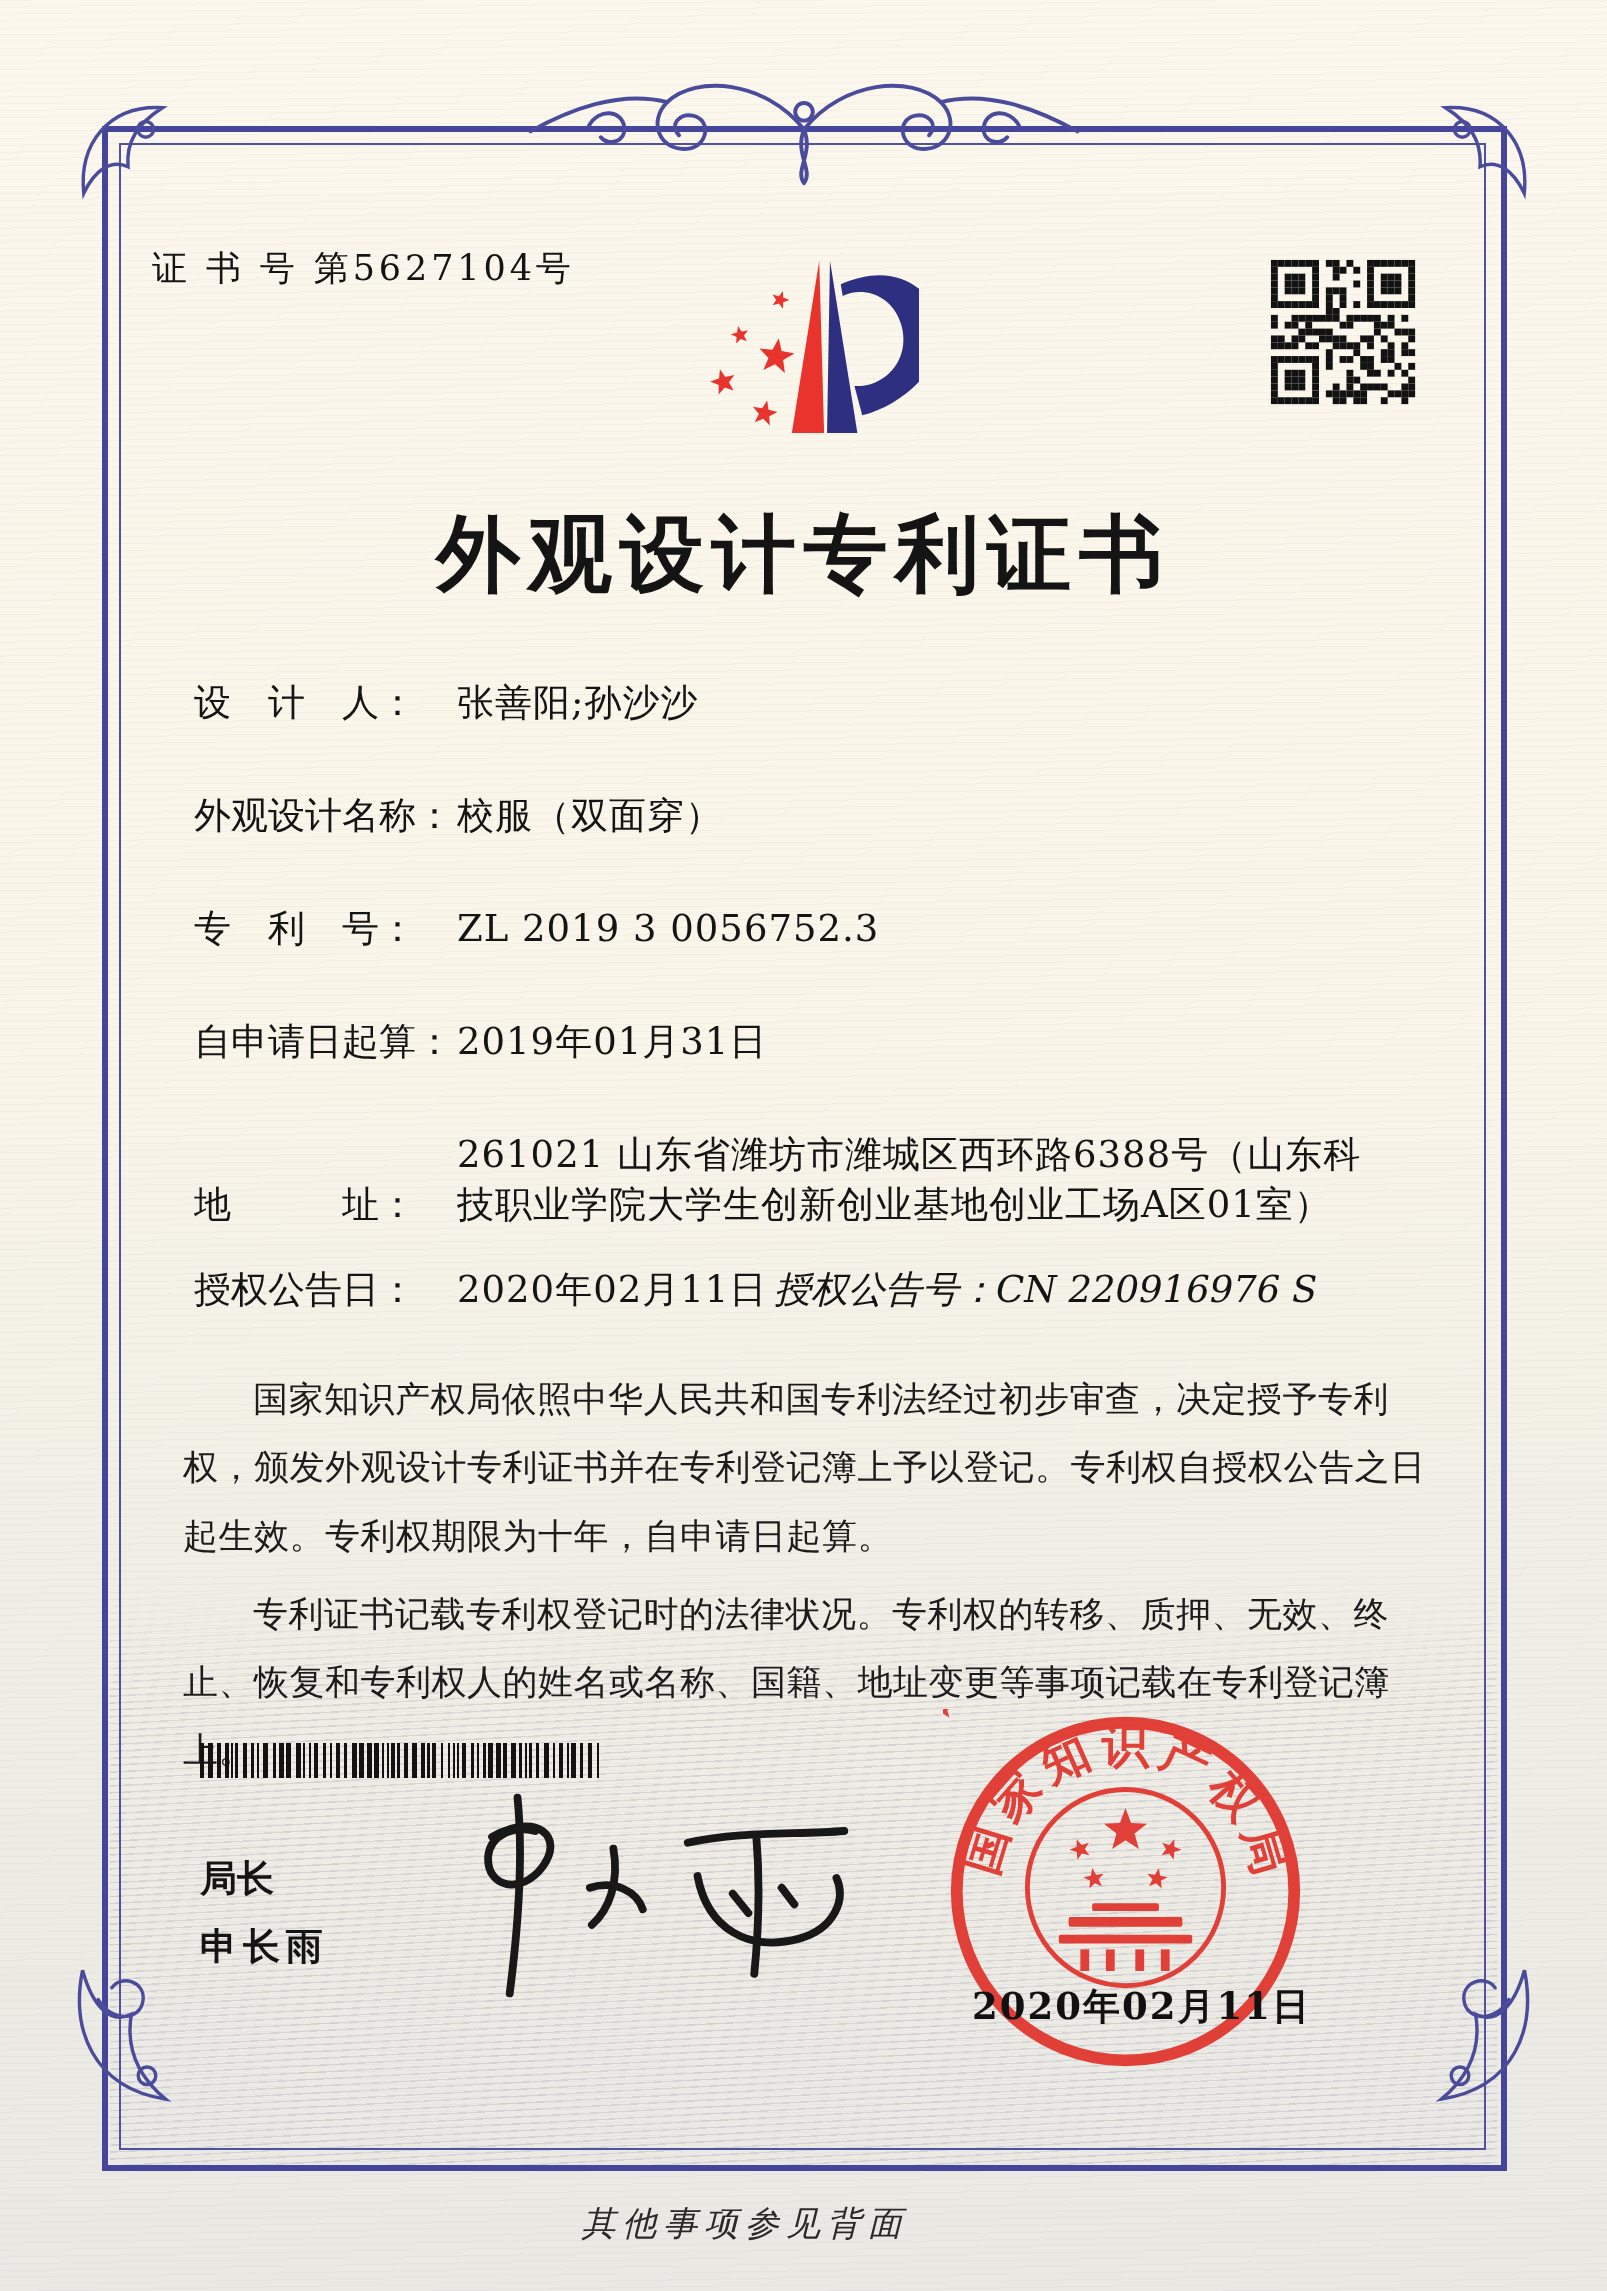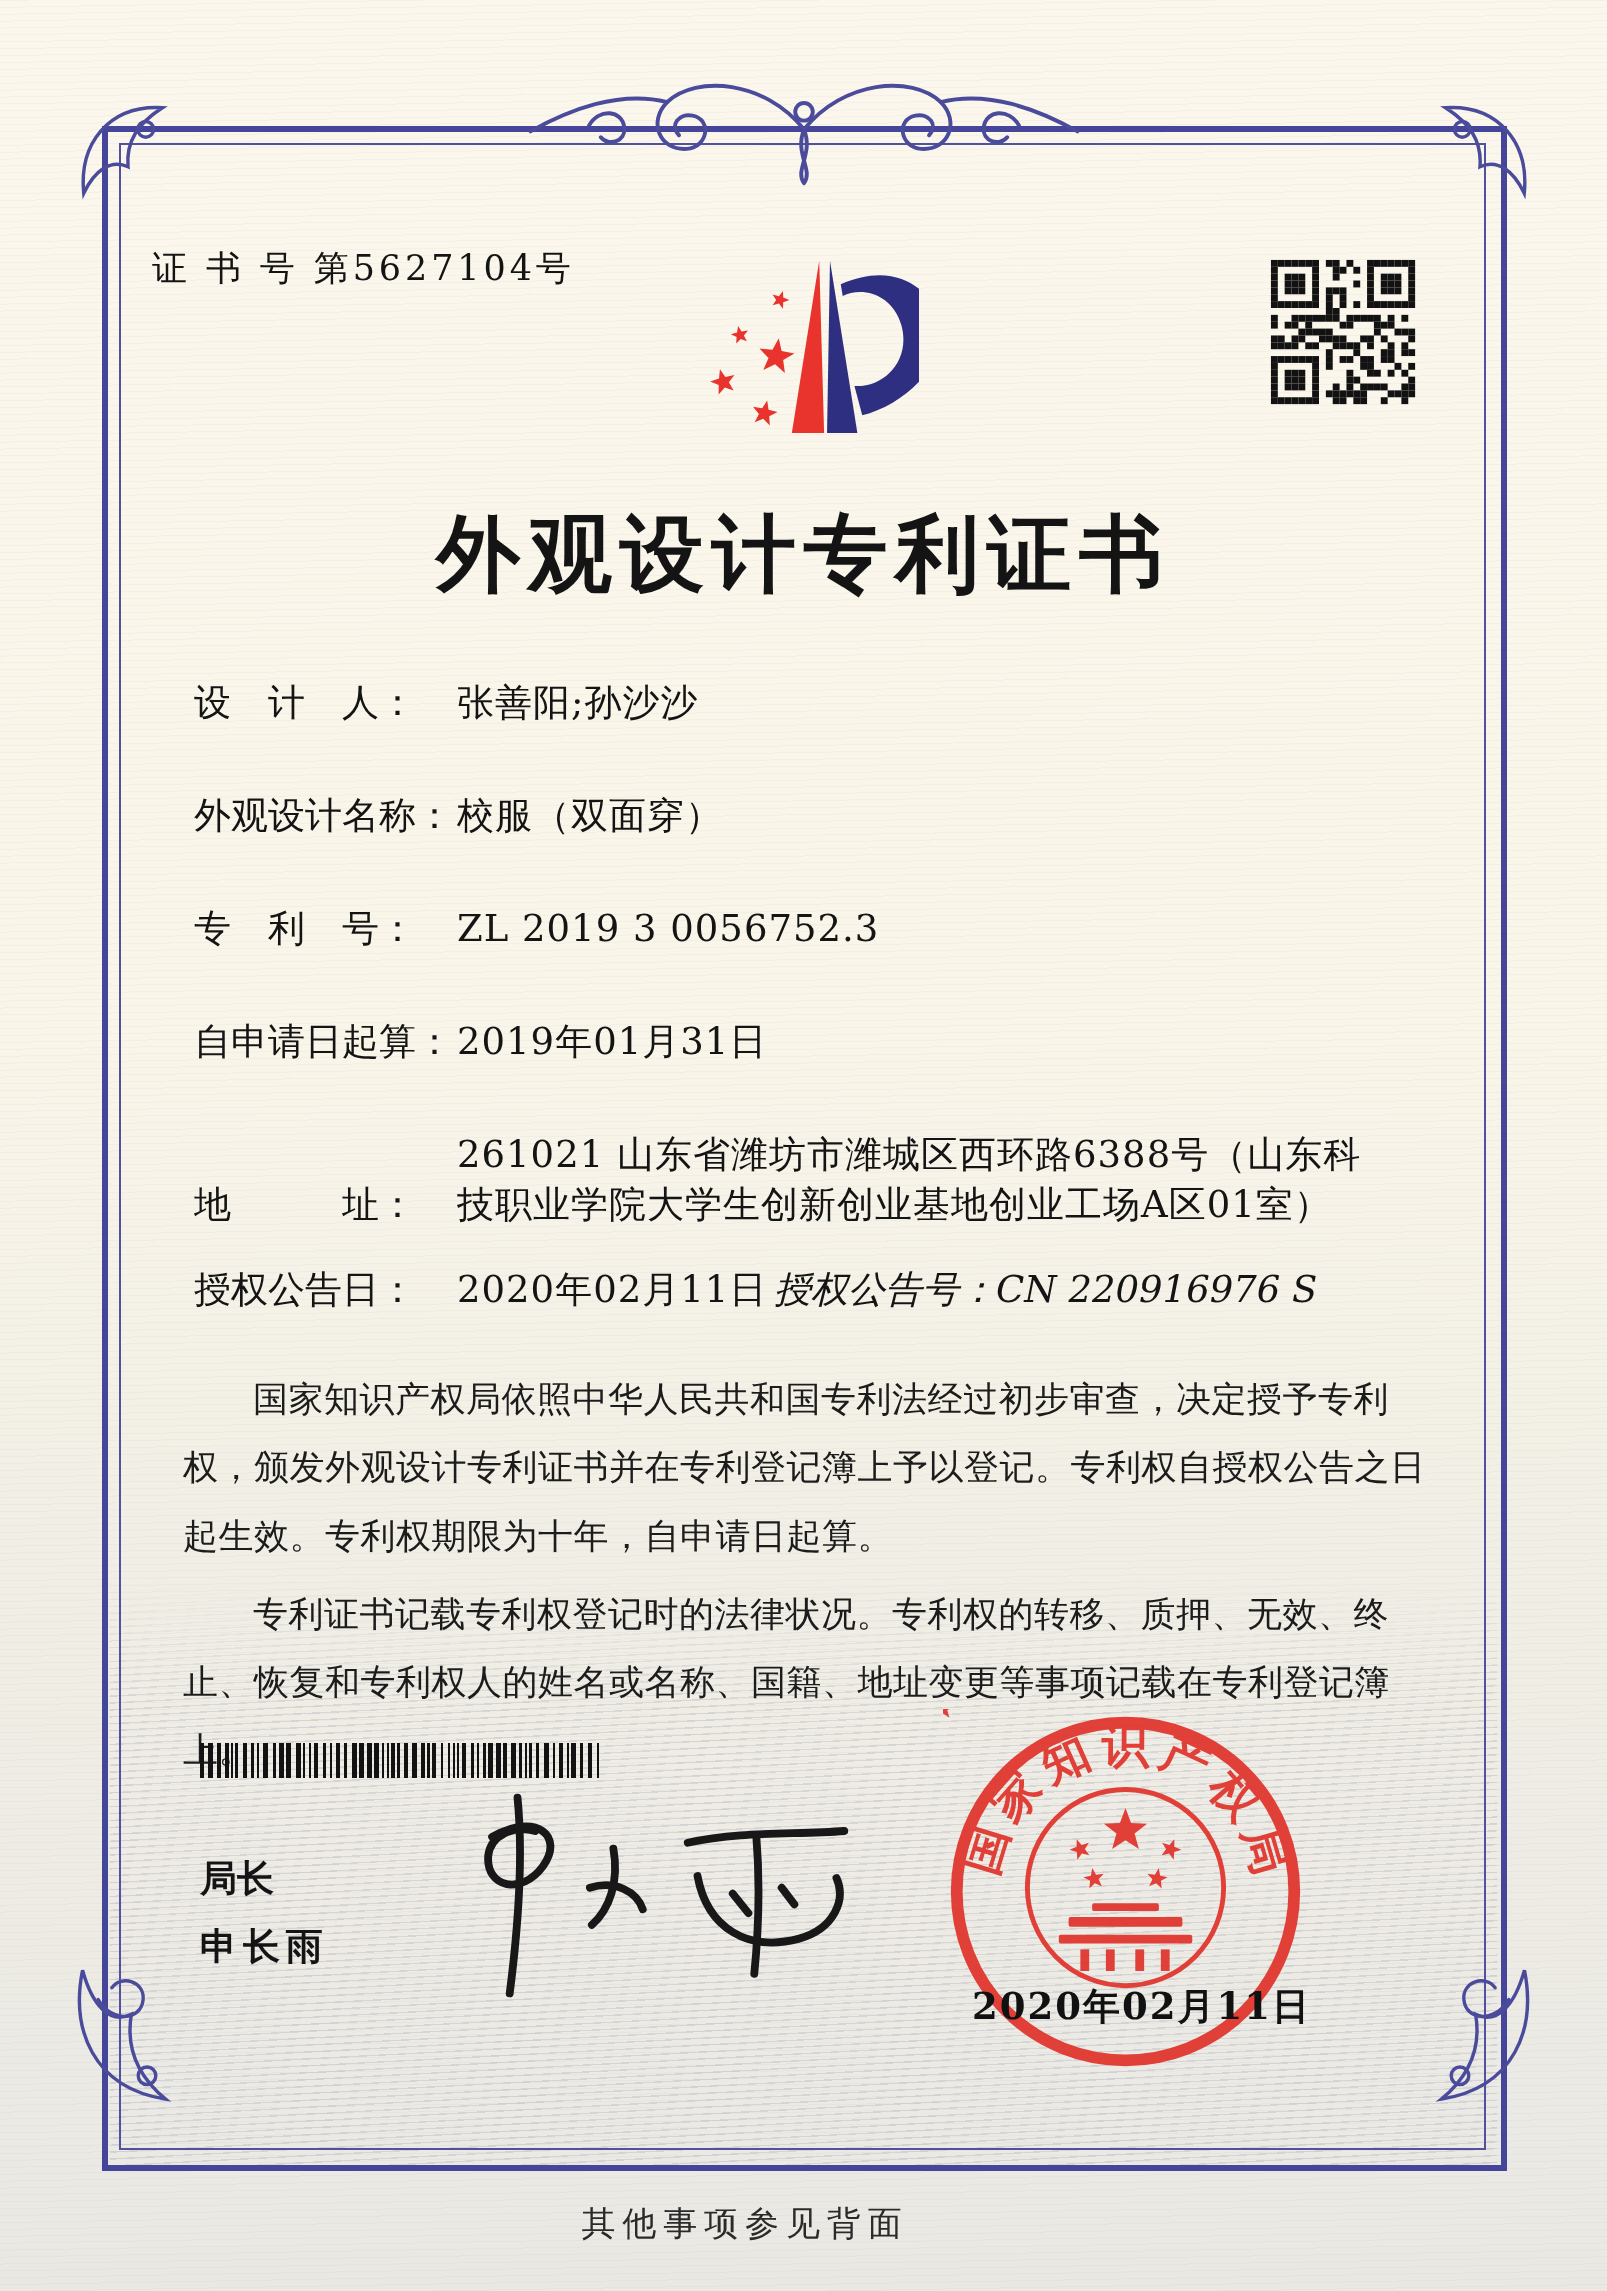--- a/index.html
+++ b/index.html
@@ -33,21 +33,21 @@
   .barcode{position:absolute;left:200px;top:1743px;width:408px;height:35px;display:flex;align-items:stretch;}
   .barcode i{display:block;height:100%;}
   .signer{position:absolute;left:200px;top:1860px;font-family:"DejaVu Sans","Liberation Sans",sans-serif;
           font-weight:700;font-size:37px;line-height:1.0;}
   .signer .name{margin-top:31px;letter-spacing:5.9px;}
   .sig-svg{position:absolute;left:441px;top:1786px;}
   .seal{position:absolute;left:943px;top:1709px;opacity:0.93;}
   .seal-date{position:absolute;left:972px;top:1982px;font-size:37px;letter-spacing:2px;color:#111;
              font-weight:700;}
   .page-info{position:absolute;left:0;width:1490px;top:2096px;text-align:center;font-size:30px;letter-spacing:4.9px;}
-  .back-note{position:absolute;left:0;width:1490px;top:2201px;text-align:center;font-size:34px;letter-spacing:6.9px;color:#2a2a2a;}
+  .back-note{position:absolute;left:0;width:1490px;top:2201px;text-align:center;font-size:34px;letter-spacing:6.9px;color:#2a2a2a;font-style:italic;}
   .logo{position:absolute;left:694px;top:245px;}
   .qr{position:absolute;left:1268px;top:257px;}
 </style>
 </head>
 <body>
 
 <div class="page">
   <div class="texture"></div>
   <div class="wave-zone"></div>
 

